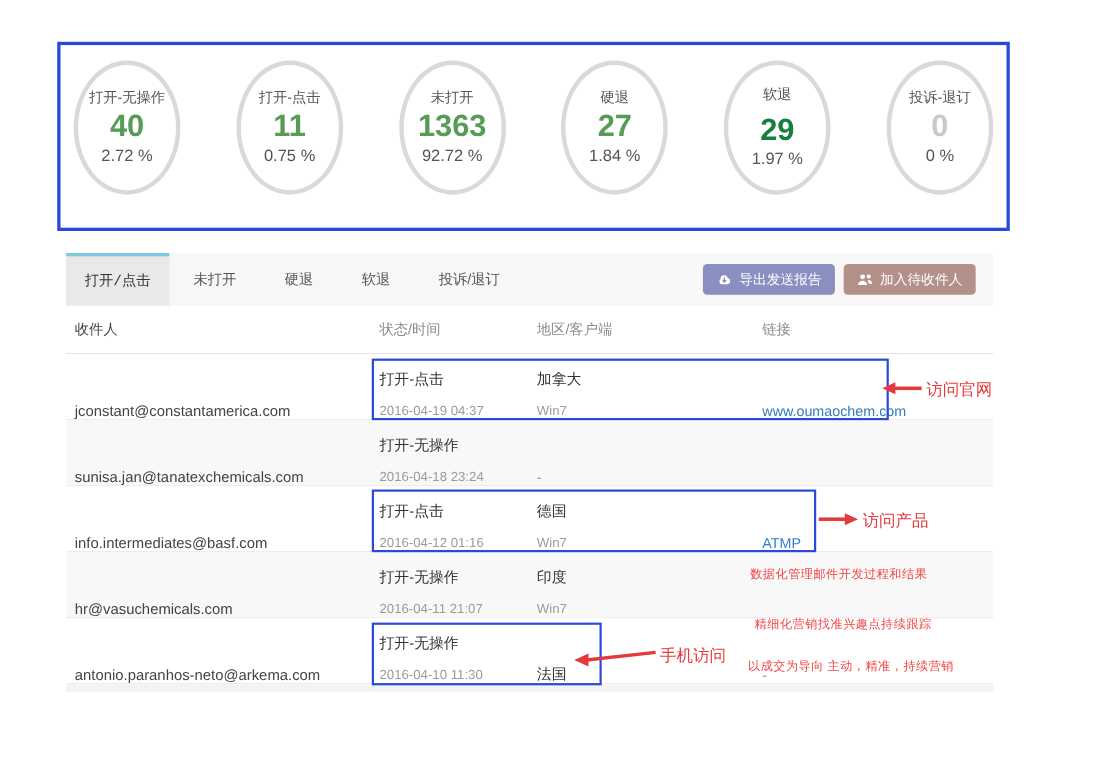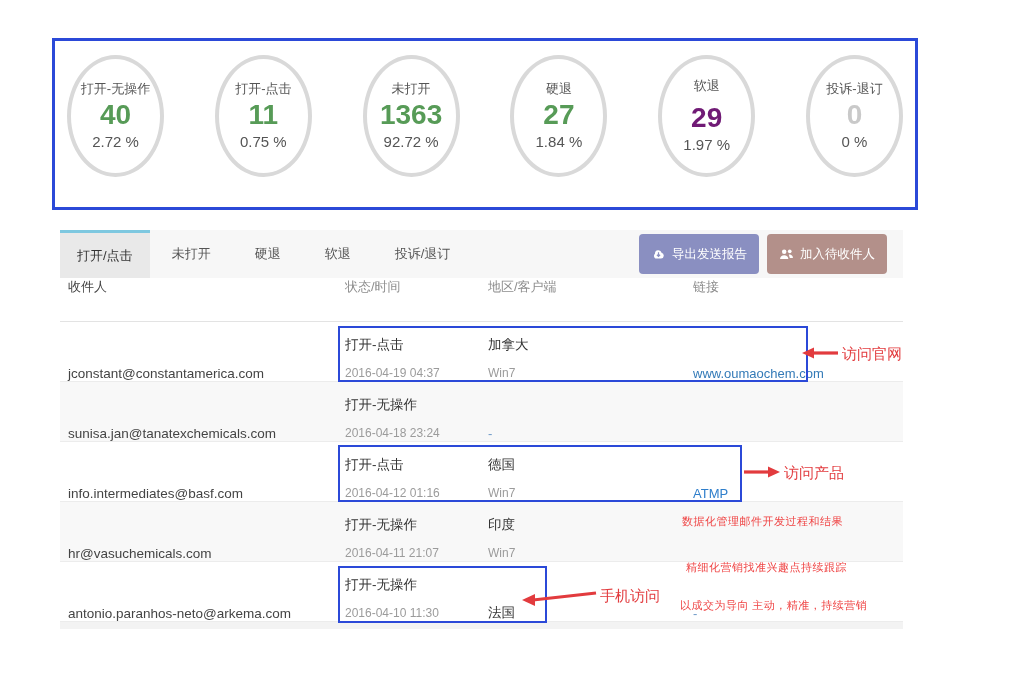--- a/index.html
+++ b/index.html
@@ -15,30 +15,30 @@
     display:flex; flex-direction:column; align-items:center; justify-content:center;
     background:#fff; }
   .stat-label { font-size:13px; color:#555; line-height:1.1; }
   .stat-value { font-size:28px; font-weight:bold; line-height:1.15; margin:2px 0; }
   .stat-pct { font-size:15px; color:#555; }
 
   
   .table-area { position:absolute; left:60px; top:230px; width:843px; }
   .tab-strip { height:48px; background:#f7f7f7; display:flex; align-items:stretch; }
   .tab { font-size:13px; color:#555; padding:0 22px; line-height:48px; cursor:pointer; }
-  .tab.active { background:#e9e9e9; border-top:3px solid #7ec8e0; line-height:45px; color:#333; padding:0 17px; }
+  .tab.active { background:#e9e9e9; border-top:3px solid #7ec8e0; line-height:45px; color:#333; padding:0 17px;font-family:Liberation Mono, monospace; }
   .btn-group { margin-left:auto; display:flex; align-items:center; gap:8px; padding-right:16px; }
-  .btn { height:40px; border:none; border-radius:4px; color:#fff; font-size:12.5px;
+  .btn { height:28px; border:none; border-radius:4px; color:#fff; font-size:12.5px;
     display:inline-flex; align-items:center; gap:6px; padding:0 12px; cursor:pointer;
     font-family:inherit; }
   .btn-export { background:#8a8fc1; }
   .btn-add { background:#b3908a; }
   .btn svg { display:block; }
 
-  .header-row { height:44px; display:flex; align-items:flex-start; border-bottom:1px solid #e3e3e3;
+  .header-row { height:44px; display:flex; align-items:center; border-bottom:1px solid #e3e3e3;
     color:#8c8c8c; font-size:13px; }
   .trow { height:60px; display:flex; align-items:flex-end; border-bottom:1px solid #ececec;
     font-size:13.5px; background:#fff; }
   .trow.striped { background:#f8f8f8; }
   .col-recipient { width:285px; padding-left:8px; color:#444; }
   .col-status { width:143px; }
   .col-region { width:205px; }
   .col-link { flex:1; color:#337ab7; font-size:13px; }
   .cell-main { color:#333; font-size:13.5px; line-height:17px; }
   .cell-sub { color:#9b9b9b; font-size:12px; line-height:16px; margin-top:12px; }
@@ -74,21 +74,21 @@
       <div class="stat-value" style="color: rgb(87, 155, 87);">1363</div>
       <div class="stat-pct">92.72 %</div>
     </div>
     <div class="stat-circle">
       <div class="stat-label">硬退</div>
       <div class="stat-value" style="color: rgb(87, 155, 87);">27</div>
       <div class="stat-pct">1.84 %</div>
     </div>
     <div class="stat-circle">
       <div class="stat-label">软退</div>
-      <div class="stat-value" style="color: #701a75; margin-top: 8px;">29</div>
+      <div class="stat-value" style="color: #15803d; margin-top: 8px;">29</div>
       <div class="stat-pct">1.97 %</div>
     </div>
     <div class="stat-circle">
       <div class="stat-label">投诉-退订</div>
       <div class="stat-value" style="color: rgb(201, 201, 201);">0</div>
       <div class="stat-pct">0 %</div>
     </div>
   </div>
 
   <div class="table-area">

